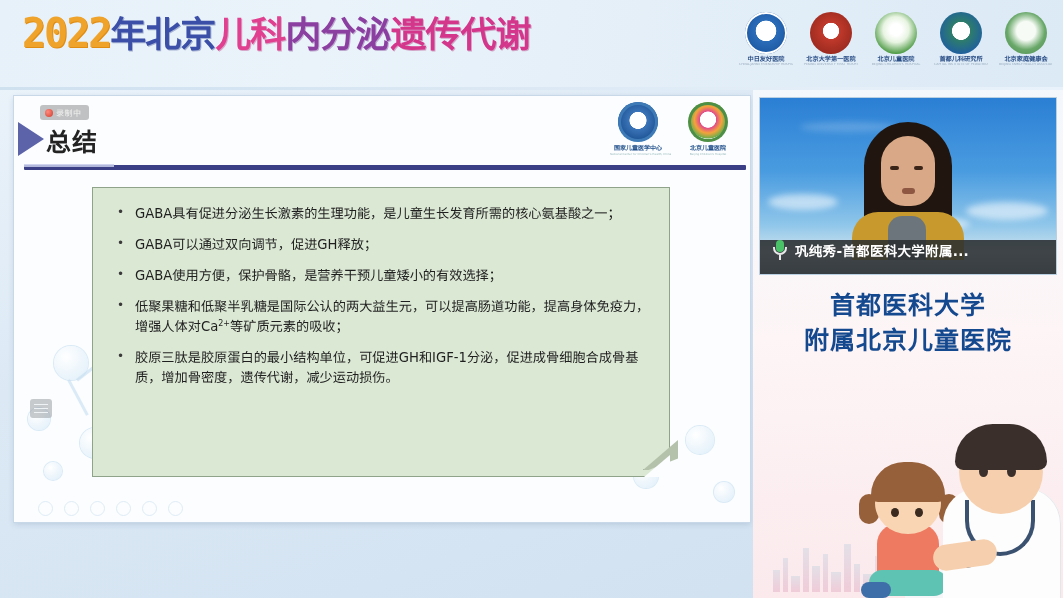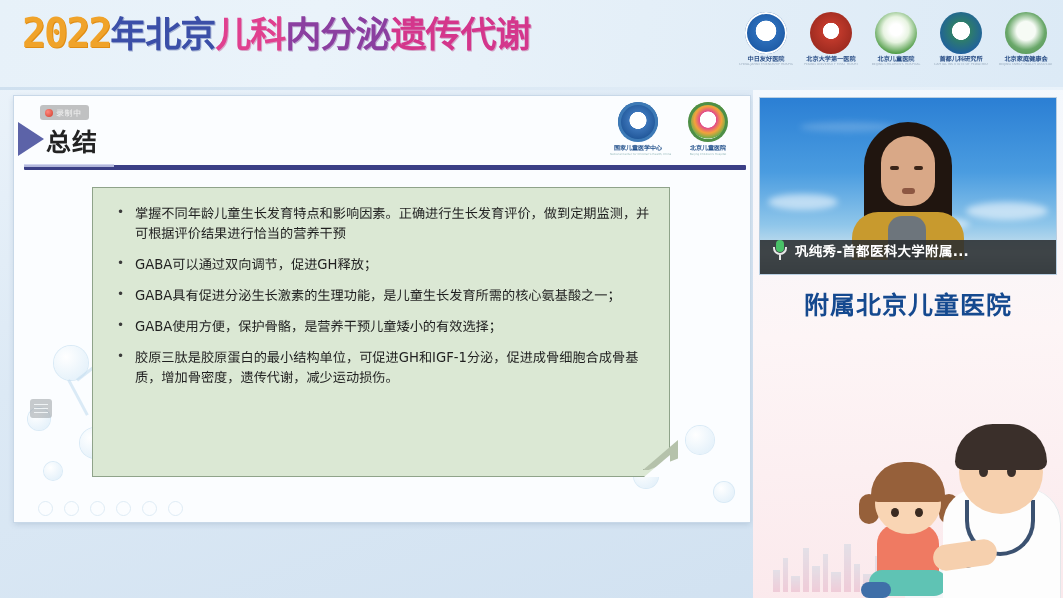--- a/index.html
+++ b/index.html
@@ -251,24 +251,24 @@
           <div class="lb2">Beijing Children's Hospital</div>
         </div>
       </div>
 
       <div class="hrule"></div>
       <div class="hrule-hl"></div>
     </div>
 
     <div class="gbox">
       <ul class="bullets">
-        <li>掌握不同年龄儿童生长发育特点和影响因素。正确进行生长发育评价，做到定期监测，并可根据评价结果进行恰当的营养干预</li>
+        <li>GABA具有促进分泌生长激素的生理功能，是儿童生长发育所需的核心氨基酸之一；</li>
         <li>GABA可以通过双向调节，促进GH释放；</li>
-        <li>GABA具有促进分泌生长激素的生理功能，是儿童生长发育所需的核心氨基酸之一；</li>
         <li>GABA使用方便，保护骨骼，是营养干预儿童矮小的有效选择；</li>
+        <li>低聚果糖和低聚半乳糖是国际公认的两大益生元，可以提高肠道功能，提高身体免疫力，增强人体对Ca<sup>2+</sup>等矿质元素的吸收；</li>
         <li>胶原三肽是胶原蛋白的最小结构单位，可促进GH和IGF-1分泌，促进成骨细胞合成骨基质，增加骨密度，遗传代谢，减少运动损伤。</li>
       </ul>
     </div>
 
     <div class="sidebtn">
         <i></i>
         <i></i>
         <i></i>
       </div>
 
@@ -306,20 +306,21 @@
         <span class="mic">
           <span class="cap"></span>
             <span class="arc"></span>
             <span class="stem"></span>
         </span>
         <span class="vname">巩纯秀-首都医科大学附属...</span>
       </div>
     </div>
 
     <div class="spk">
+      <div class="spk-aff">首都医科大学</div>
       <div class="spk-aff">附属北京儿童医院</div>
     </div>
 
     <div class="illu">
       <div class="city">
         <i style="left:2px;  width:7px;  height:22px;"></i>
         <i style="left:12px; width:5px;  height:34px;"></i>
         <i style="left:20px; width:9px;  height:16px;"></i>
         <i style="left:32px; width:6px;  height:44px;"></i>
         <i style="left:41px; width:8px;  height:26px;"></i>

